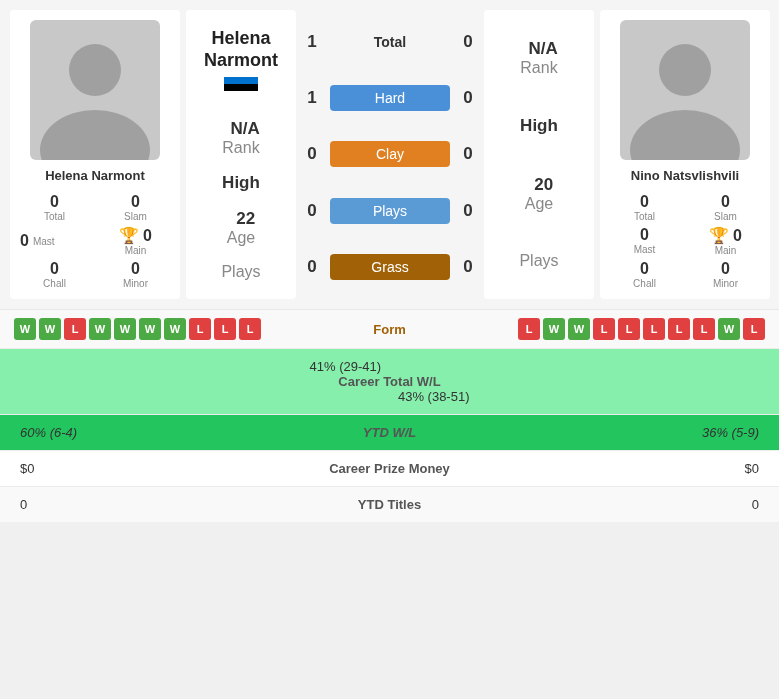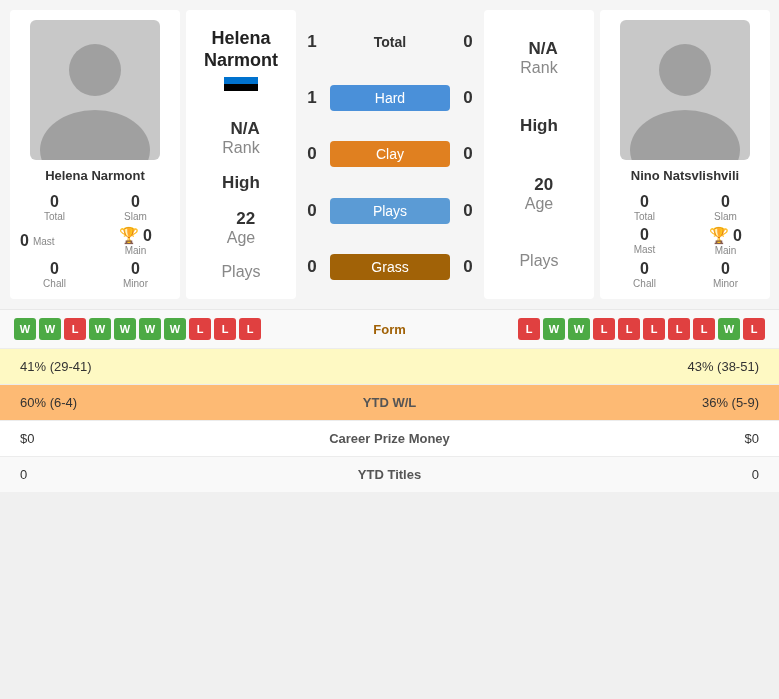--- a/index.html
+++ b/index.html
@@ -467,25 +467,26 @@
           <span class="form-badge l">L</span>
           <span class="form-badge l">L</span>
           <span class="form-badge l">L</span>
           <span class="form-badge l">L</span>
           <span class="form-badge w">W</span>
           <span class="form-badge l">L</span>
         </div>
     </div>
 
     <div id="stats-rows">
-        <div class="data-row" style="background: #fef9c3;">
+        <div class="data-row" style="background: #86efac; flex-direction: column;">
           <div class="data-value left">41% (29-41)</div>
+          <div class="data-center-label">Career Total W/L</div>
           <div class="data-value right">43% (38-51)</div>
         </div>
-        <div class="data-row" style="background: #fdba74;">
+        <div class="data-row" style="background: #22c55e; font-style: italic;">
           <div class="data-value left">60% (6-4)</div>
           <div class="data-center-label">YTD W/L</div>
           <div class="data-value right">36% (5-9)</div>
         </div>
         <div class="data-row" style="background: rgb(255, 255, 255);">
           <div class="data-value left">$0</div>
           <div class="data-center-label">Career Prize Money</div>
           <div class="data-value right">$0</div>
         </div>
         <div class="data-row" style="background: rgb(249, 249, 249);">

